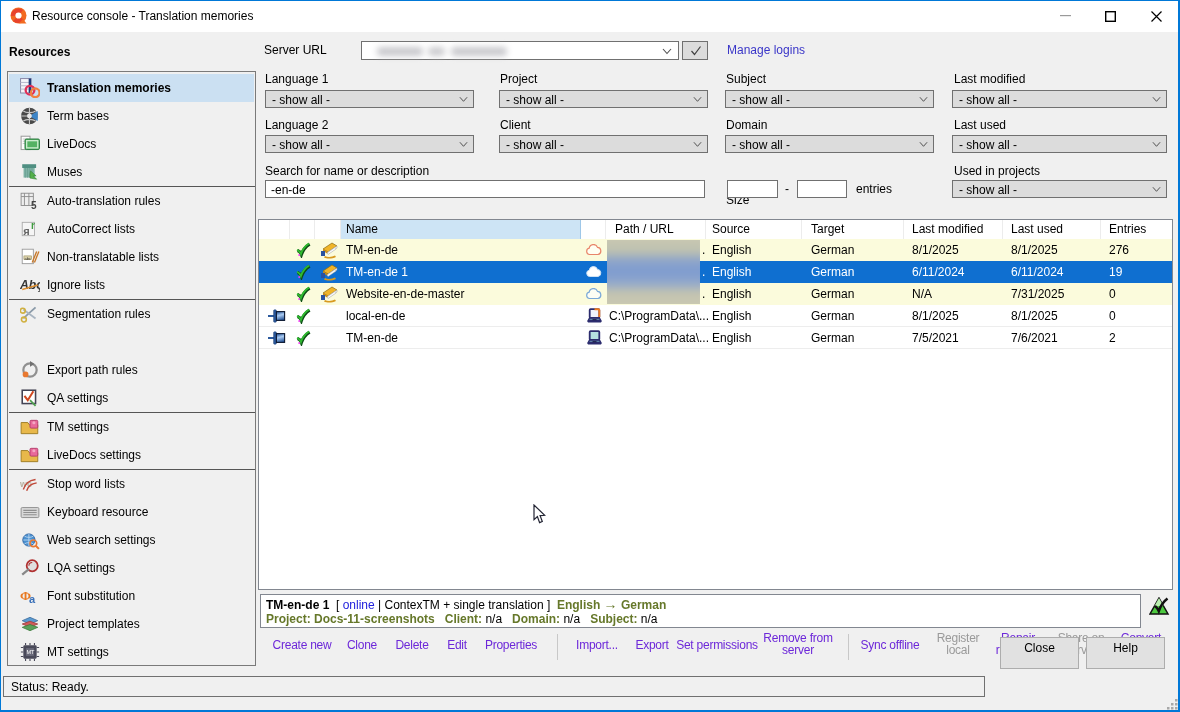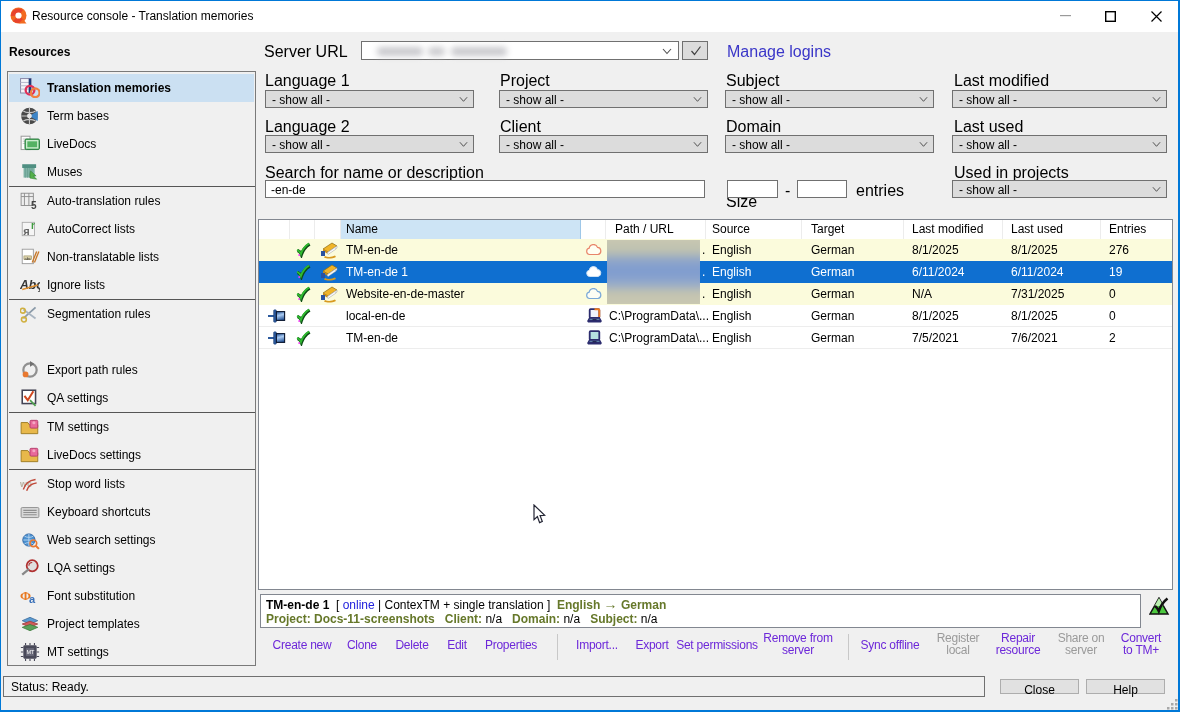--- a/index.html
+++ b/index.html
@@ -18,42 +18,42 @@
 #title-text { position:absolute; left:31px; top:8px; font-size:12px; color:#000; }
 
 #resources-label { position:absolute; left:8px; top:44px; font-size:12px; font-weight:bold; color:#000; }
 #sidebar { position:absolute; left:6px; top:70px; width:249px; height:595px; background:#f0f0f0; border:1px solid #7a7a7a; }
 .side-item { position:absolute; left:1px; width:245px; height:28px; font-size:12px; color:#000; }
 .side-item .lbl { position:absolute; left:38px; top:7px; white-space:nowrap; }
 .side-item .ic { position:absolute; left:11px; top:4px; width:20px; height:20px; }
 .side-item.sel { background:#cbe0f2; } .side-item.sel .lbl { font-weight:bold; }
 .side-sep { position:absolute; left:1px; width:246px; height:1px; background:#555; }
 
-.flabel { position:absolute; font-size:16px; color:#000; white-space:nowrap;text-align:right; }
+.flabel { position:absolute; font-size:12px; color:#000; white-space:nowrap;text-align:right; }
 .combo { position:absolute; height:18px; background:#dcdcdc; border:1px solid #707070; font-size:12px; color:#000; }
 .combo .txt { position:absolute; left:6px; top:2px; }
 .combo .arr { position:absolute; right:5px; top:4px; width:9px; height:9px; }
 .tbox { position:absolute; height:18px; background:#fff; border:1px solid #707070; font-size:12px; color:#000; }
 .tbox .txt { position:absolute; left:5px; top:2px; }
 a.link { color:#3a36c8; text-decoration:none; }
 
 #table { position:absolute; left:257px; top:218px; width:915px; height:371px; background:#ffffff; border:1px solid #828790; }
 .th { position:absolute; top:0; height:19px; font-size:12px; color:#000; border-right:1px solid #ececec; }
 .th .txt { position:absolute; left:6px; top:2px; }
 .row { position:absolute; left:0; width:913px; height:22px; font-size:12px; }
 .cell { position:absolute; top:4px; white-space:nowrap; }
 
 #infobox { position:absolute; left:259px; top:593px; width:881px; height:34px; background:#fff; border:1px solid #828790; font-size:12px; }
 
 .cmd { position:absolute; font-size:12px; color:#6d28d9; text-align:center; line-height:12px; letter-spacing:-0.25px; }
 .cmd.dis { color:#9a9a9a; }
 .vsep { position:absolute; width:1px; background:#c8c8c8; }
 
 #statusbox { position:absolute; left:2px; top:675px; width:982px; height:21px; background:#f0f0f0; border:1px solid #707070; }
-.btn { position:absolute; top:678px; height:15px; background:#e1e1e1; border:1px solid #adadad; font-size:12px; text-align:center; padding-top:3px; }
+.btn { position:absolute; top:636px; height:32px; background:#e1e1e1; border:1px solid #adadad; font-size:12px; text-align:center; padding-top:3px; }
 </style>
 </head>
 <body>
 <svg width="0" height="0" style="position:absolute;">
 <defs>
 <g id="ck">
   <path d="M2.6 8.6 C4 9.1 5.6 10.6 6.4 12.6 C8.1 7.6 10.6 4.6 14.6 2.1" stroke="#0d4d16" stroke-width="3.2" fill="none"></path>
   <path d="M2 7.9 C3.5 8.4 5.1 9.9 5.9 11.9 C7.6 6.9 10.1 3.9 14.1 1.5" stroke="#2fbb2f" stroke-width="2" fill="none"></path>
   <rect x="3.4" y="12.2" width="1.7" height="1.7" fill="#f23cf2"></rect>
 </g>
@@ -230,21 +230,21 @@
         <text x="0" y="12" font-size="8" font-weight="bold" fill="#b8b0a0" font-family="Liberation Sans">wc</text>
         <path d="M3 14 C5 8 8 6 14 5 M6 15 C8 10 10 9 15 8" stroke="#c04838" stroke-width="1.3" fill="none"></path>
       </svg>
       <span class="lbl">Stop word lists</span>
     </div>
 <div class="side-item" style="top:426px;">
       <svg class="ic" viewBox="0 0 18 18">
         <rect x="1" y="5" width="16" height="9" rx="1" fill="#d8d8d8" stroke="#888" stroke-width="0.8"></rect>
         <path d="M3 7.5 H15 M3 9.5 H15 M3 11.5 H15" stroke="#909090" stroke-width="1"></path>
       </svg>
-      <span class="lbl">Keyboard shortcuts</span>
+      <span class="lbl">Keyboard resource</span>
     </div>
 <div class="side-item" style="top:454px;">
       <svg class="ic" viewBox="0 0 18 18">
         <circle cx="8" cy="9" r="5.5" fill="#4a90d0" stroke="#2a60a0" stroke-width="0.8"></circle>
         <path d="M3 9 H13 M8 3.5 V14.5 M4 5.5 C6 7 10 7 12 5.5 M4 12.5 C6 11 10 11 12 12.5" stroke="#bcd8f0" stroke-width="0.8" fill="none"></path>
         <circle cx="12" cy="12" r="3" fill="none" stroke="#e87830" stroke-width="1.5"></circle>
         <path d="M14 14 L17 17" stroke="#e87830" stroke-width="1.8"></path>
       </svg>
       <span class="lbl">Web search settings</span>
     </div>

